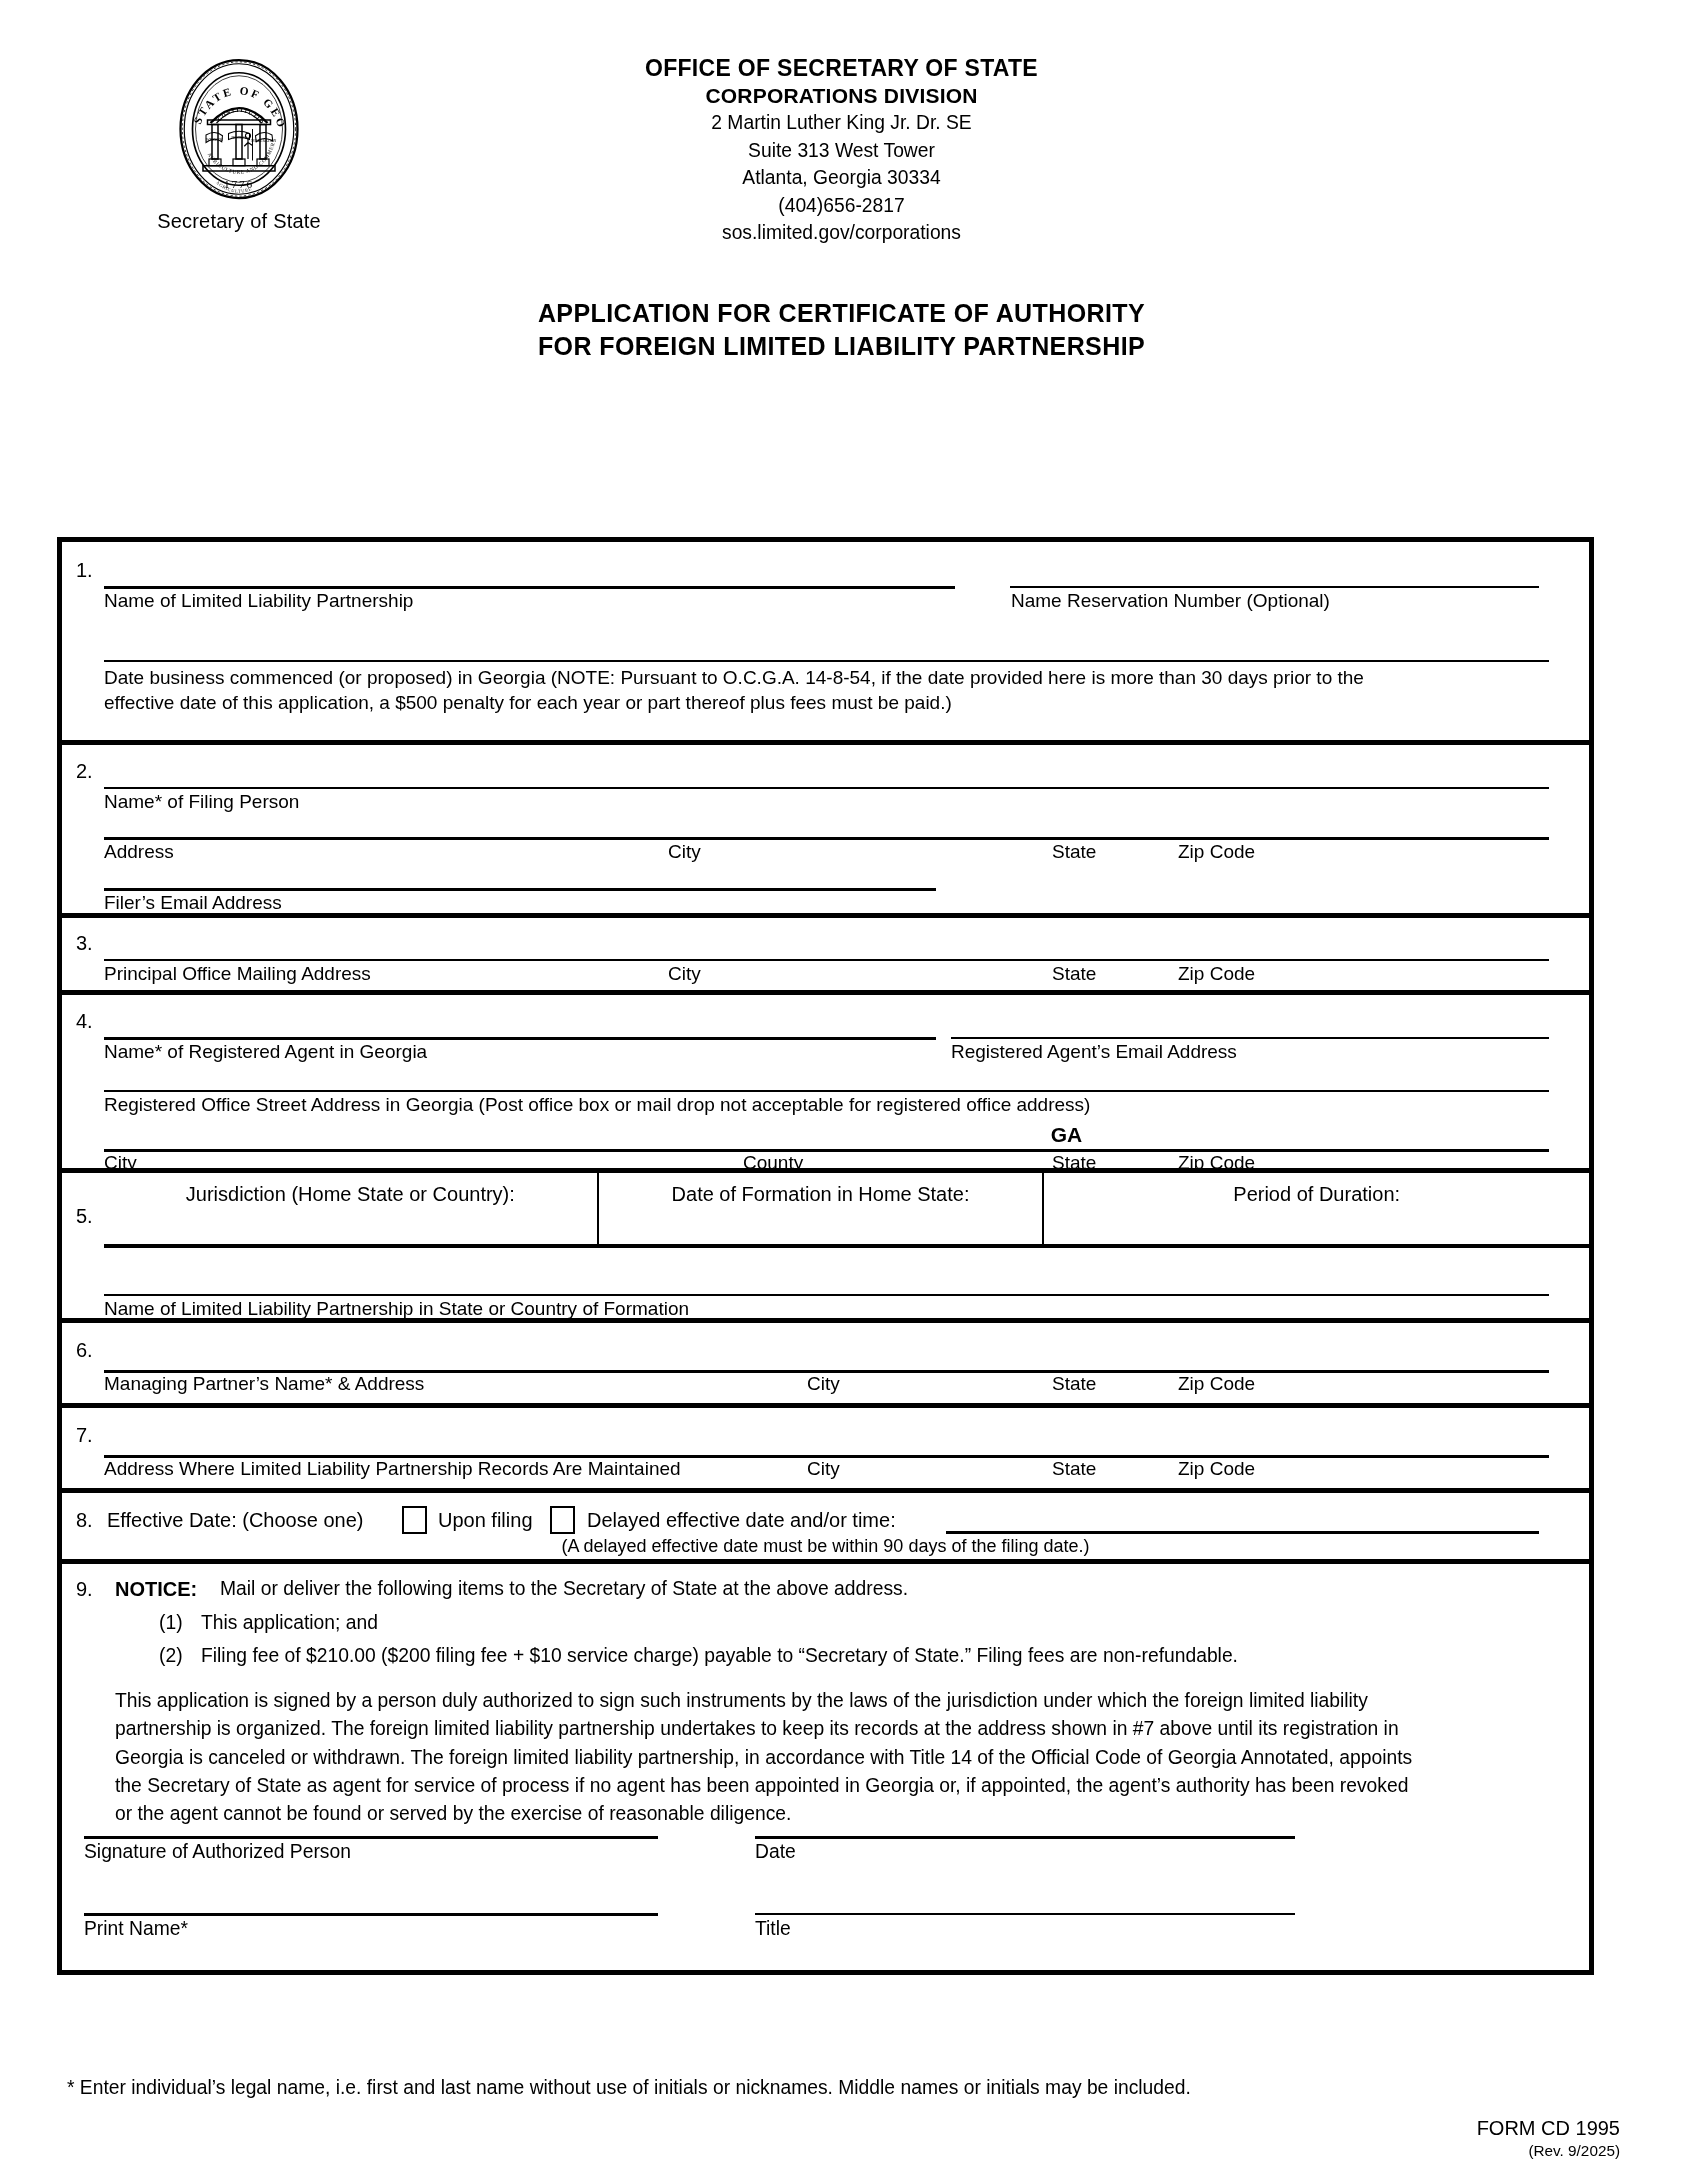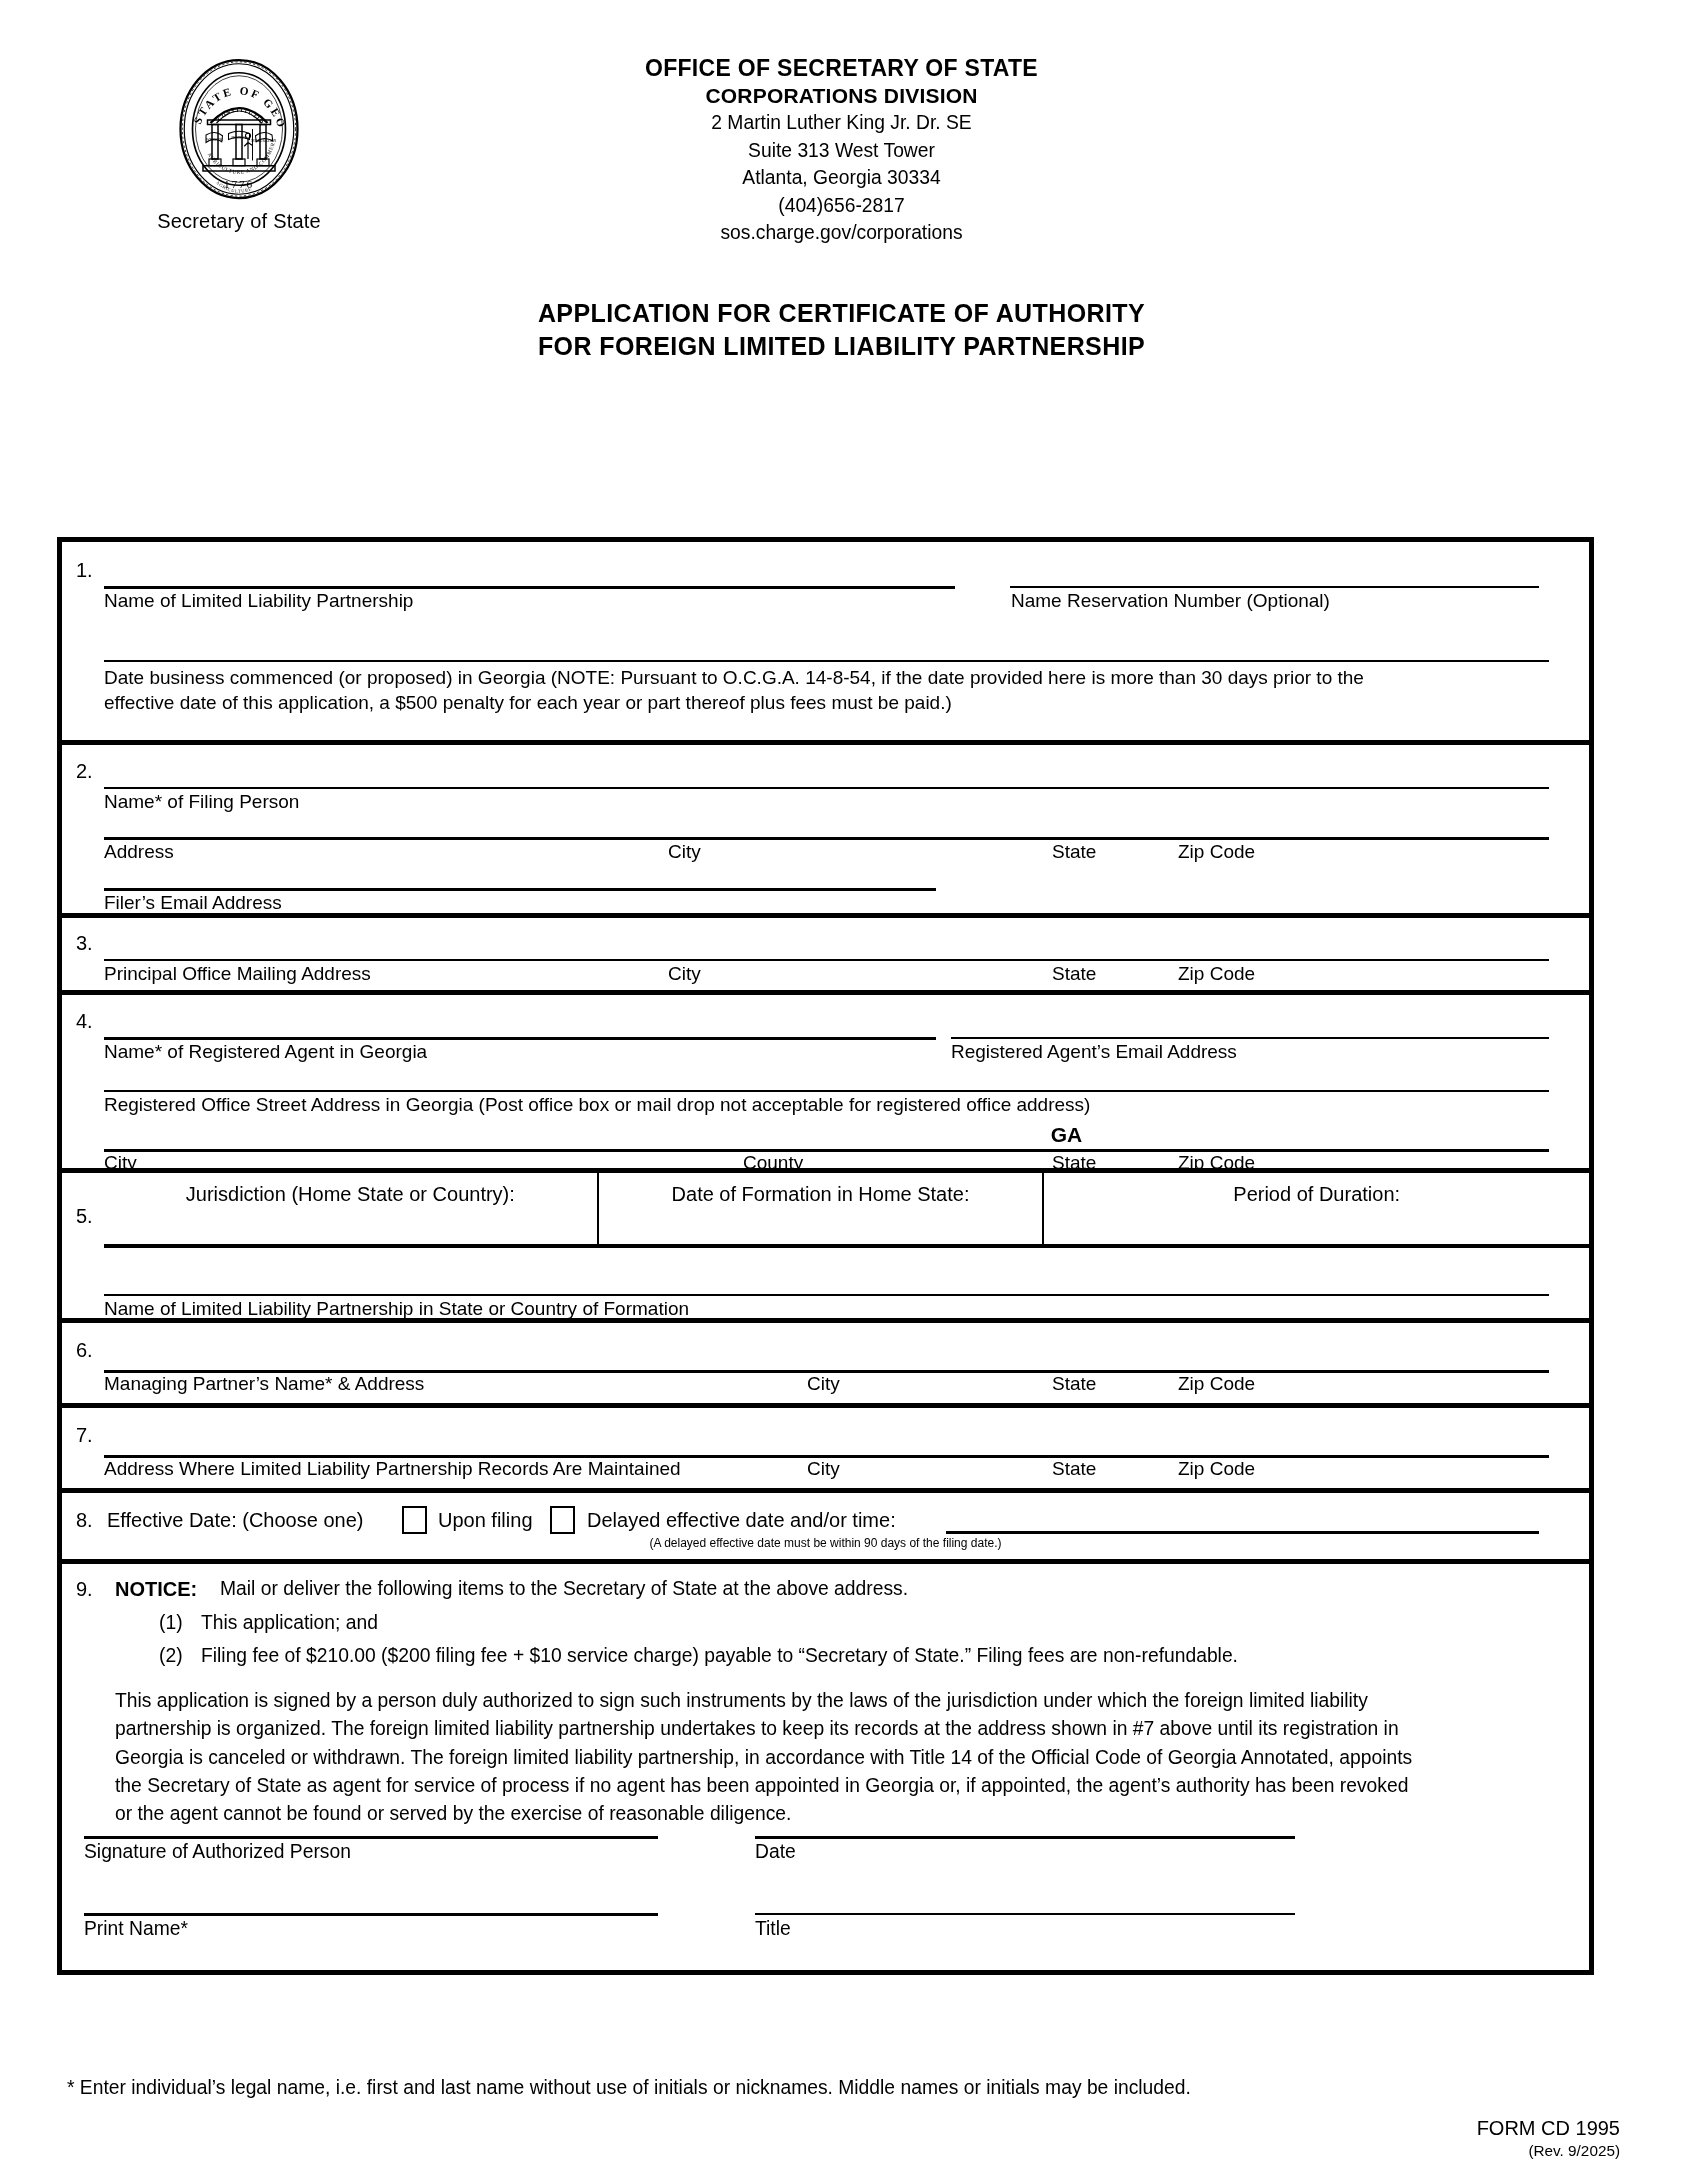--- a/index.html
+++ b/index.html
@@ -139,21 +139,21 @@
       <div class="seal-caption">Secretary of State</div>
     </div>
 
     <div class="office-block">
       <div class="office-l1">OFFICE OF SECRETARY OF STATE</div>
       <div class="office-l2">CORPORATIONS DIVISION</div>
       <div class="office-addr">2 Martin Luther King Jr. Dr. SE</div>
       <div class="office-addr">Suite 313 West Tower</div>
       <div class="office-addr">Atlanta, Georgia 30334</div>
       <div class="office-addr">(404)656-2817</div>
-      <div class="office-addr">sos.charge.gov/corporations</div>
+      <div class="office-addr">sos.limited.gov/corporations</div>
     </div>
   </div>
 
   <div class="title">
     <div class="title-line">APPLICATION FOR CERTIFICATE OF AUTHORITY</div>
     <div class="title-line">FOR FOREIGN LIMITED LIABILITY PARTNERSHIP</div>
   </div>
 
 
 
@@ -268,21 +268,21 @@
     </div>
 
     <div class="sec" style="height:71px;">
       <div style="position:absolute; left:14px; top:16px; font-size:20px;">8.</div>
       <div style="position:absolute; left:45px; top:16px; font-size:20px; white-space:nowrap;">Effective Date: (Choose one)</div>
       <div style="position:absolute; left:340px; top:13px;" class="cbox"></div>
       <div style="position:absolute; left:376px; top:16px; font-size:20px; white-space:nowrap;">Upon filing</div>
       <div style="position:absolute; left:488px; top:13px;" class="cbox"></div>
       <div style="position:absolute; left:525px; top:16px; font-size:20px; white-space:nowrap;">Delayed effective date and/or time:</div>
       <div style="position:absolute; left:884px; top:38px; width:593px;" class="rule"></div>
-      <div style="position:absolute; left:0; top:43px; width:100%; text-align:center; font-size:12px;">(A delayed effective date must be within 90 days of the filing date.)</div>
+      <div style="position:absolute; left:0; top:43px; width:100%; text-align:center; font-size:18px;">(A delayed effective date must be within 90 days of the filing date.)</div>
     </div>
 
     <div class="sec" style="height:406px;">
       <div style="position:absolute; left:14px; top:14px; font-size:20px;">9.</div>
       <div style="position:absolute; left:53px; top:14px; font-size:20px; font-weight:bold;">NOTICE:</div>
       <div style="position:absolute; left:158px; top:14px; font-size:19.3px;">Mail or deliver the following items to the Secretary of State at the above address.</div>
 
       <div style="position:absolute; left:97px; top:48px; font-size:19.3px;">(1)</div>
       <div style="position:absolute; left:139px; top:48px; font-size:19.3px;">This application; and</div>
 

